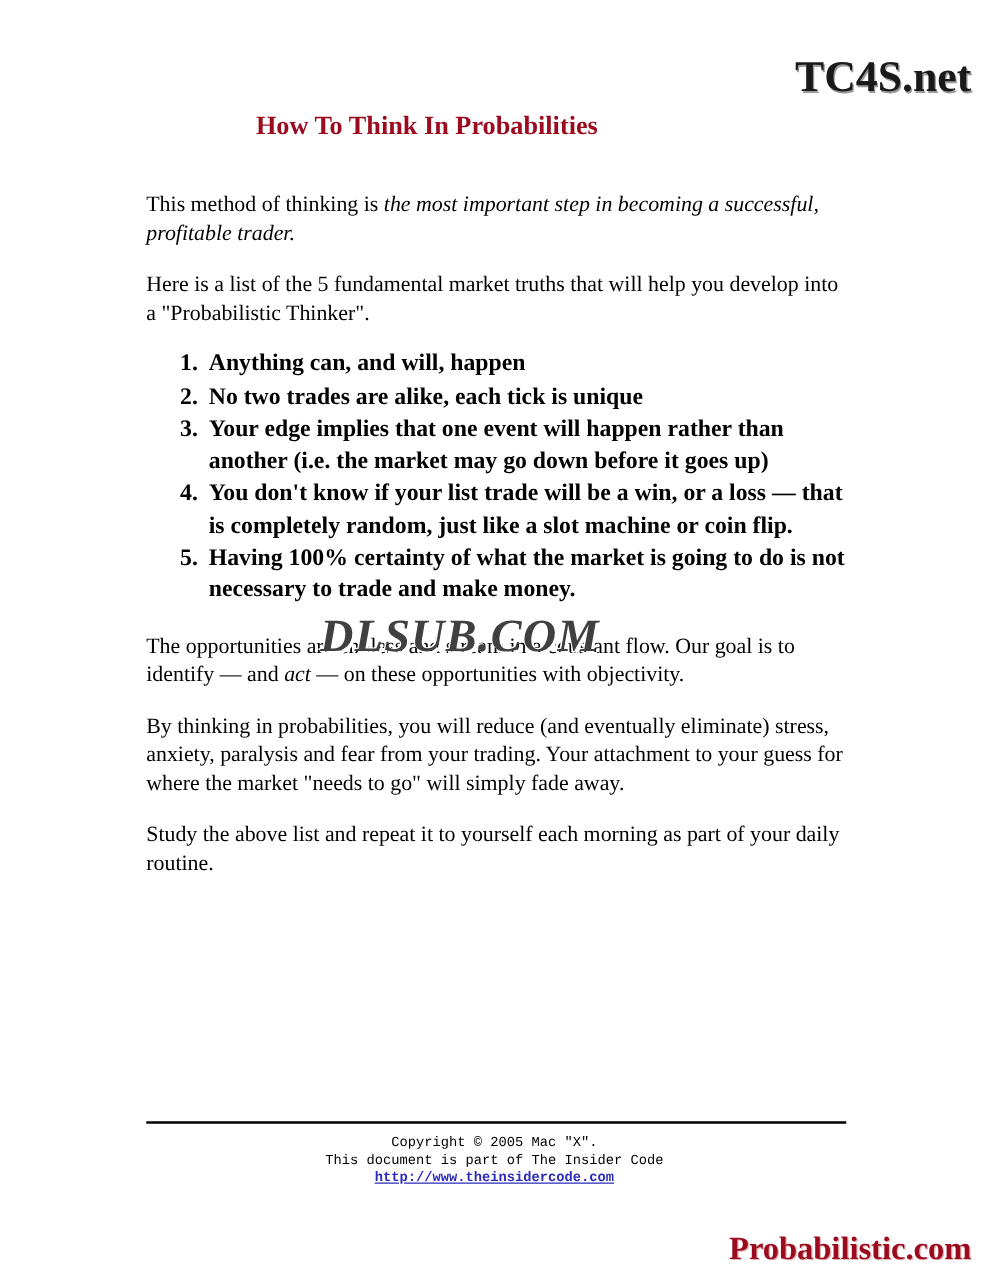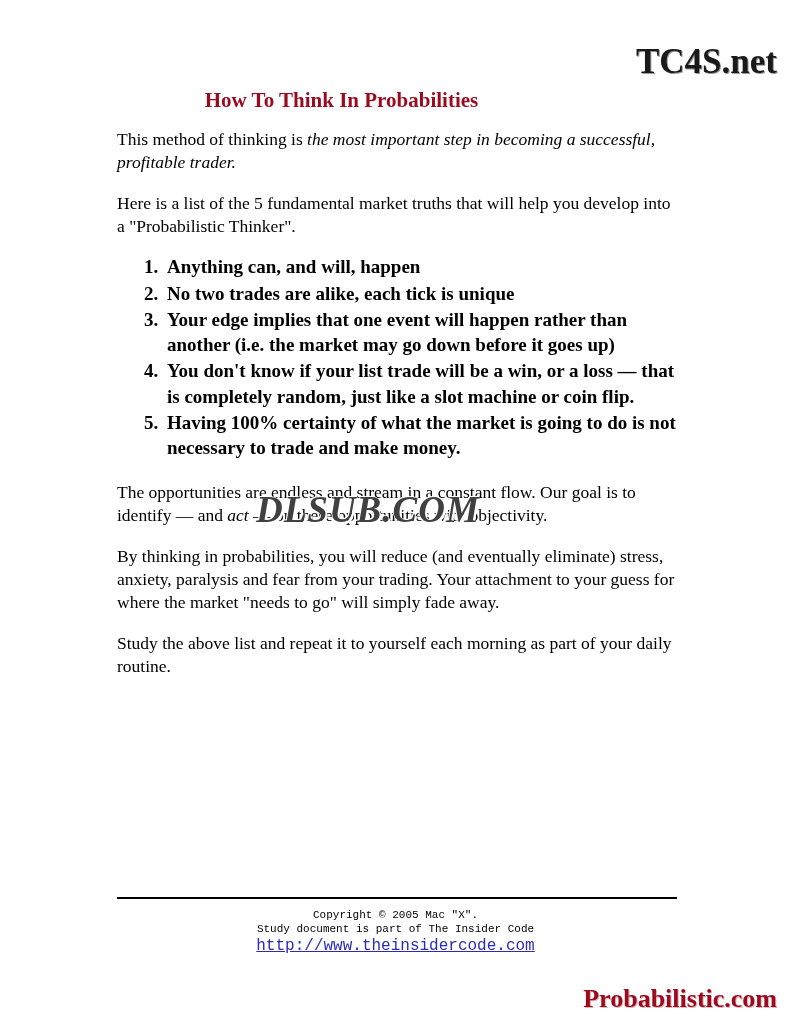--- a/index.html
+++ b/index.html
@@ -44,21 +44,21 @@
     width: 683px;
     text-align: center;
     font-family: "Liberation Serif", serif;
     font-weight: bold;
     font-size: 21px;
     color: #9b0a1e;
   }
 
   .content {
     position: absolute;
-    top: 128px;
+    top: 152px;
     left: 117px;
     width: 560px;
     font-size: 17.5px;
     line-height: 1.32;
   }
 
   .para {
     margin: 0 0 18px 0;
     text-align: left;
   }
@@ -114,21 +114,22 @@
     text-align: center;
     font-family: "Liberation Mono", monospace;
     font-size: 11px;
     line-height: 1.28;
     color: #000000;
   }
   .footer-link {
     color: #2b2bbb;
     text-decoration: underline;
     font-family: "Liberation Mono", monospace;
-    font-size: 16px;
+    font-size: 11px;
+    font-weight: bold;
   }
 
   .brand-bottom {
     position: absolute;
     bottom: 10px;
     right: 14px;
     font-family: "Liberation Serif", serif;
     font-weight: bold;
     font-size: 26px;
     color: #9b0a1e;
@@ -165,19 +166,19 @@
     <p class="para">Study the above list and repeat it to yourself each morning as part of your daily routine.</p>
 
   </div>
 
   <div class="watermark-center">DLSUB.COM</div>
 
   <div class="footer-rule"></div>
 
   <div class="footer-text">
     <div>Copyright © 2005 Mac "X".</div>
-    <div>Study document is part of The Insider Code</div>
+    <div>This document is part of The Insider Code</div>
     <div><a class="footer-link" href="#">http://www.theinsidercode.com</a></div>
   </div>
 
   <div class="brand-bottom">Probabilistic.com</div>
 
 </div>
 
 </body></html>

